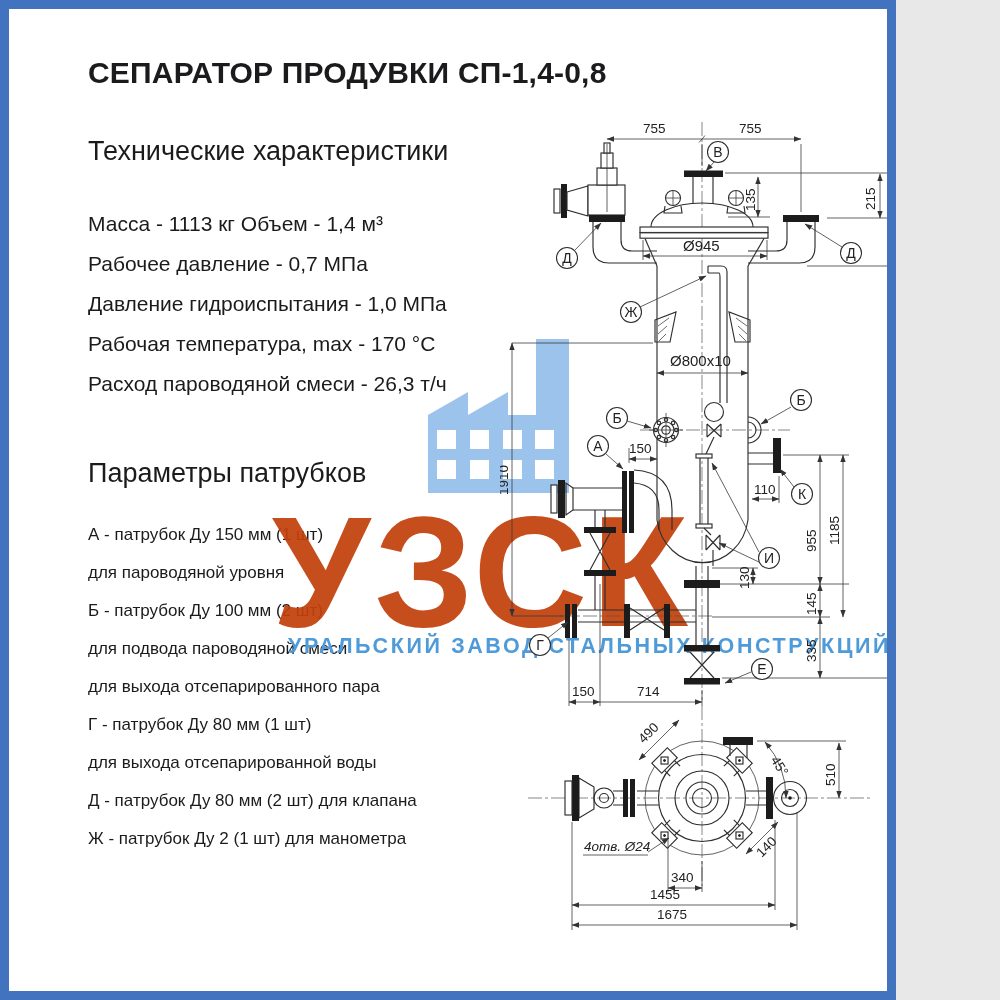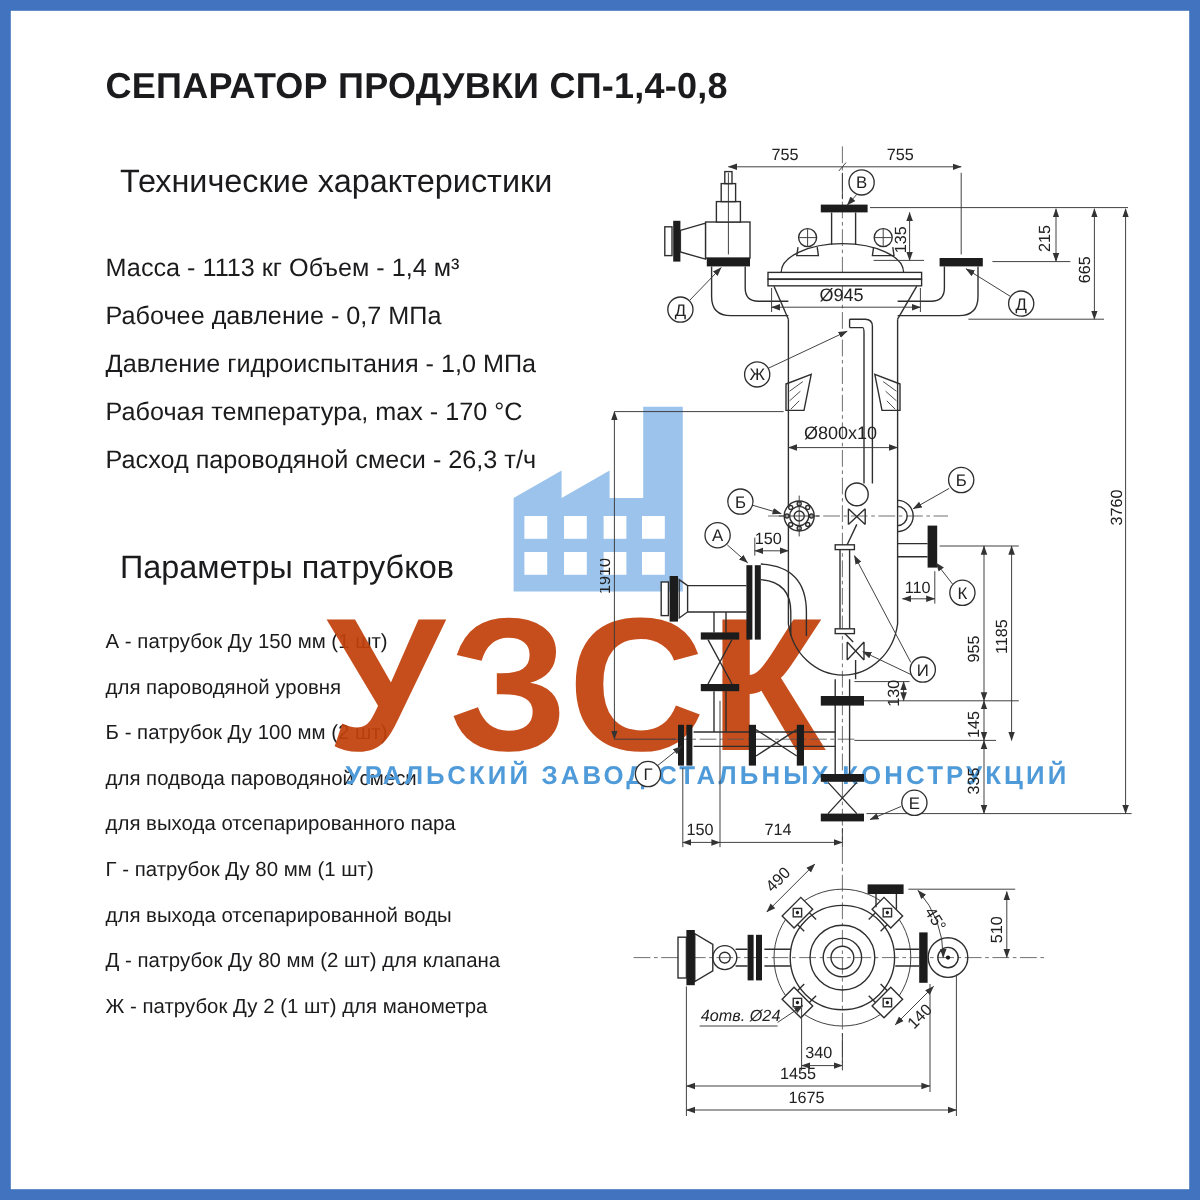--- a/index.html
+++ b/index.html
@@ -1,21 +1,21 @@
 <!DOCTYPE html>
 <html><head>
 <meta charset="utf-8">
 <style>
   html,body{margin:0;padding:0;background:#e8e8e8;}
-  .page{position:relative;width:1000px;height:1000px;background:#ffffff;overflow:hidden;
+  .page{position:relative;width:896px;height:1000px;background:#ffffff;overflow:hidden;
         font-family:"Liberation Sans",sans-serif;color:#1b1b1d;}
   .frame{position:absolute;inset:0;border:9px solid #4173bf;pointer-events:none;z-index:50;}
   .abs{position:absolute;}
   .title{left:88px;top:56px;font-size:30px;font-weight:700;letter-spacing:.2px;}
-  .h2{left:88px;font-size:27px;font-weight:500;margin-left:12px;}
+  .h2{left:88px;font-size:27px;font-weight:500;}
   .h2.spec{top:136px;}
   .h2.noz{top:458px;}
   .speclist{left:88px;top:204px;font-size:21px;line-height:40px;}
   .nozlist{left:88px;top:516px;font-size:17px;line-height:38px;}
   .wm-letters{left:272px;top:492px;font-size:158px;font-weight:700;letter-spacing:4px;
               color:#c2410c;opacity:.93;z-index:2;line-height:1;}
   .wm-sub{left:288px;top:634px;font-size:21.5px;font-weight:700;letter-spacing:2.6px;
           color:#4f9ad8;z-index:2;white-space:nowrap;}
   .wm-icon{left:423px;top:335px;z-index:2;}
   .lefttext{z-index:1;}

